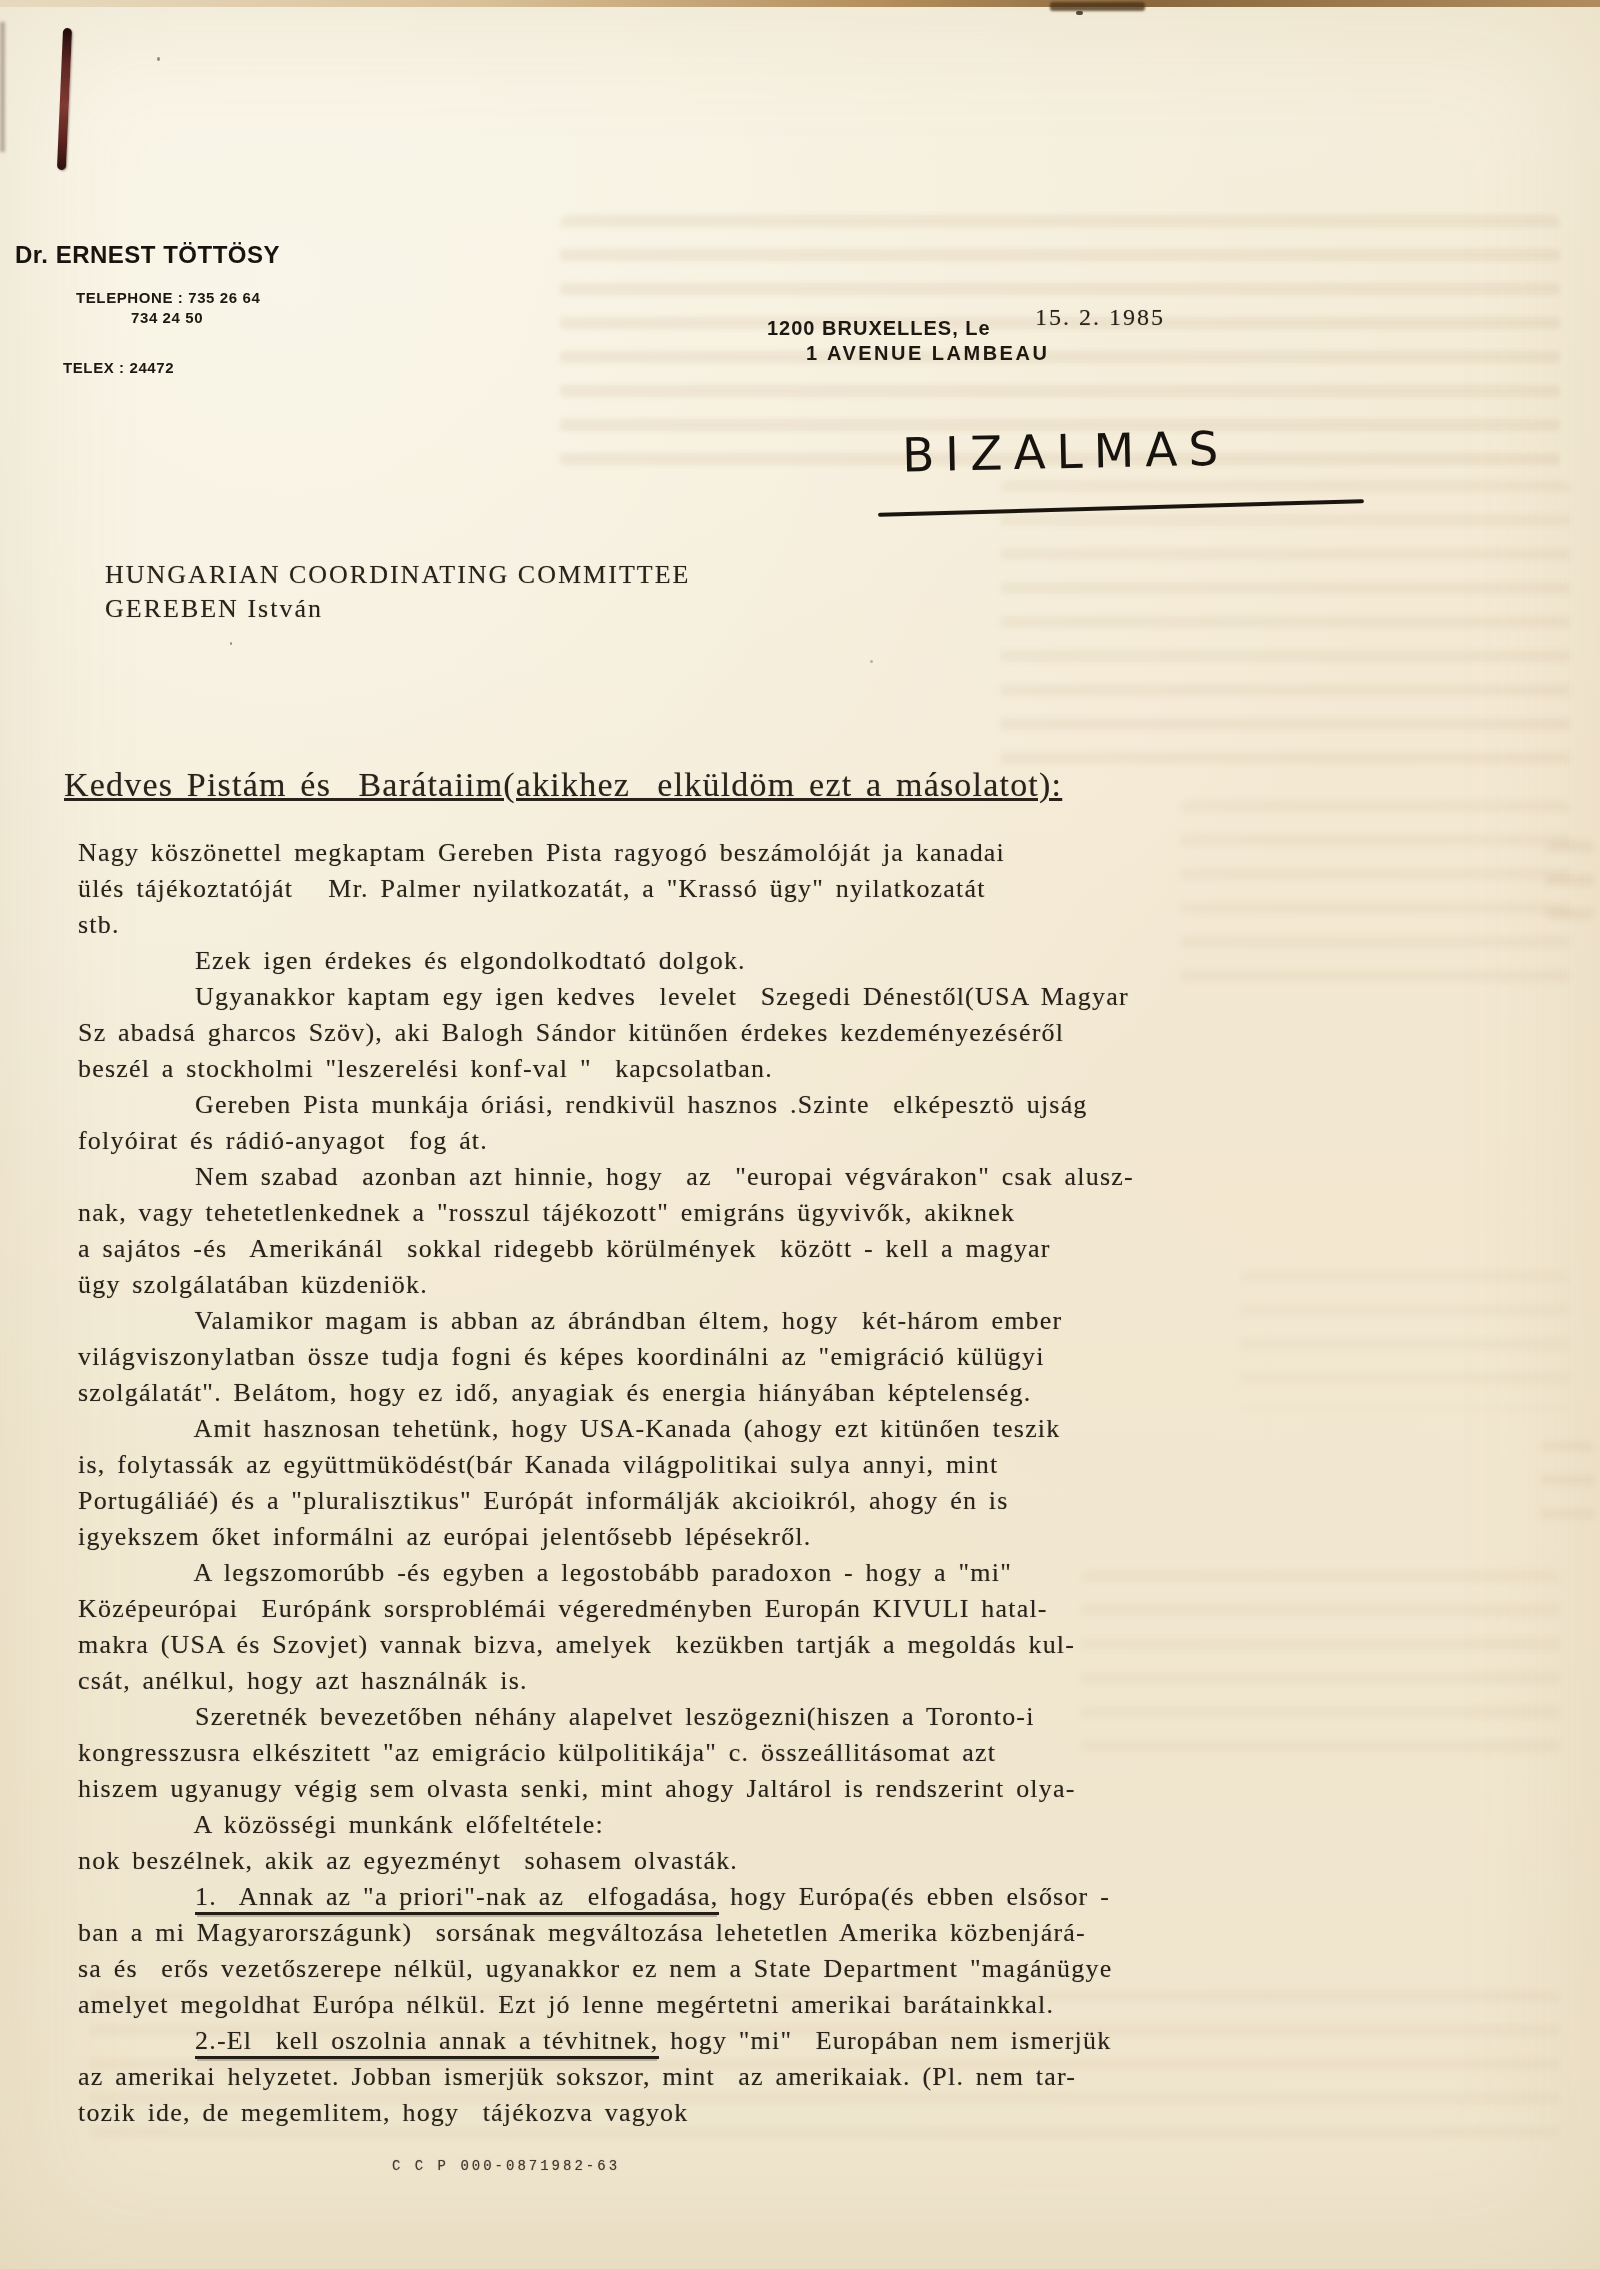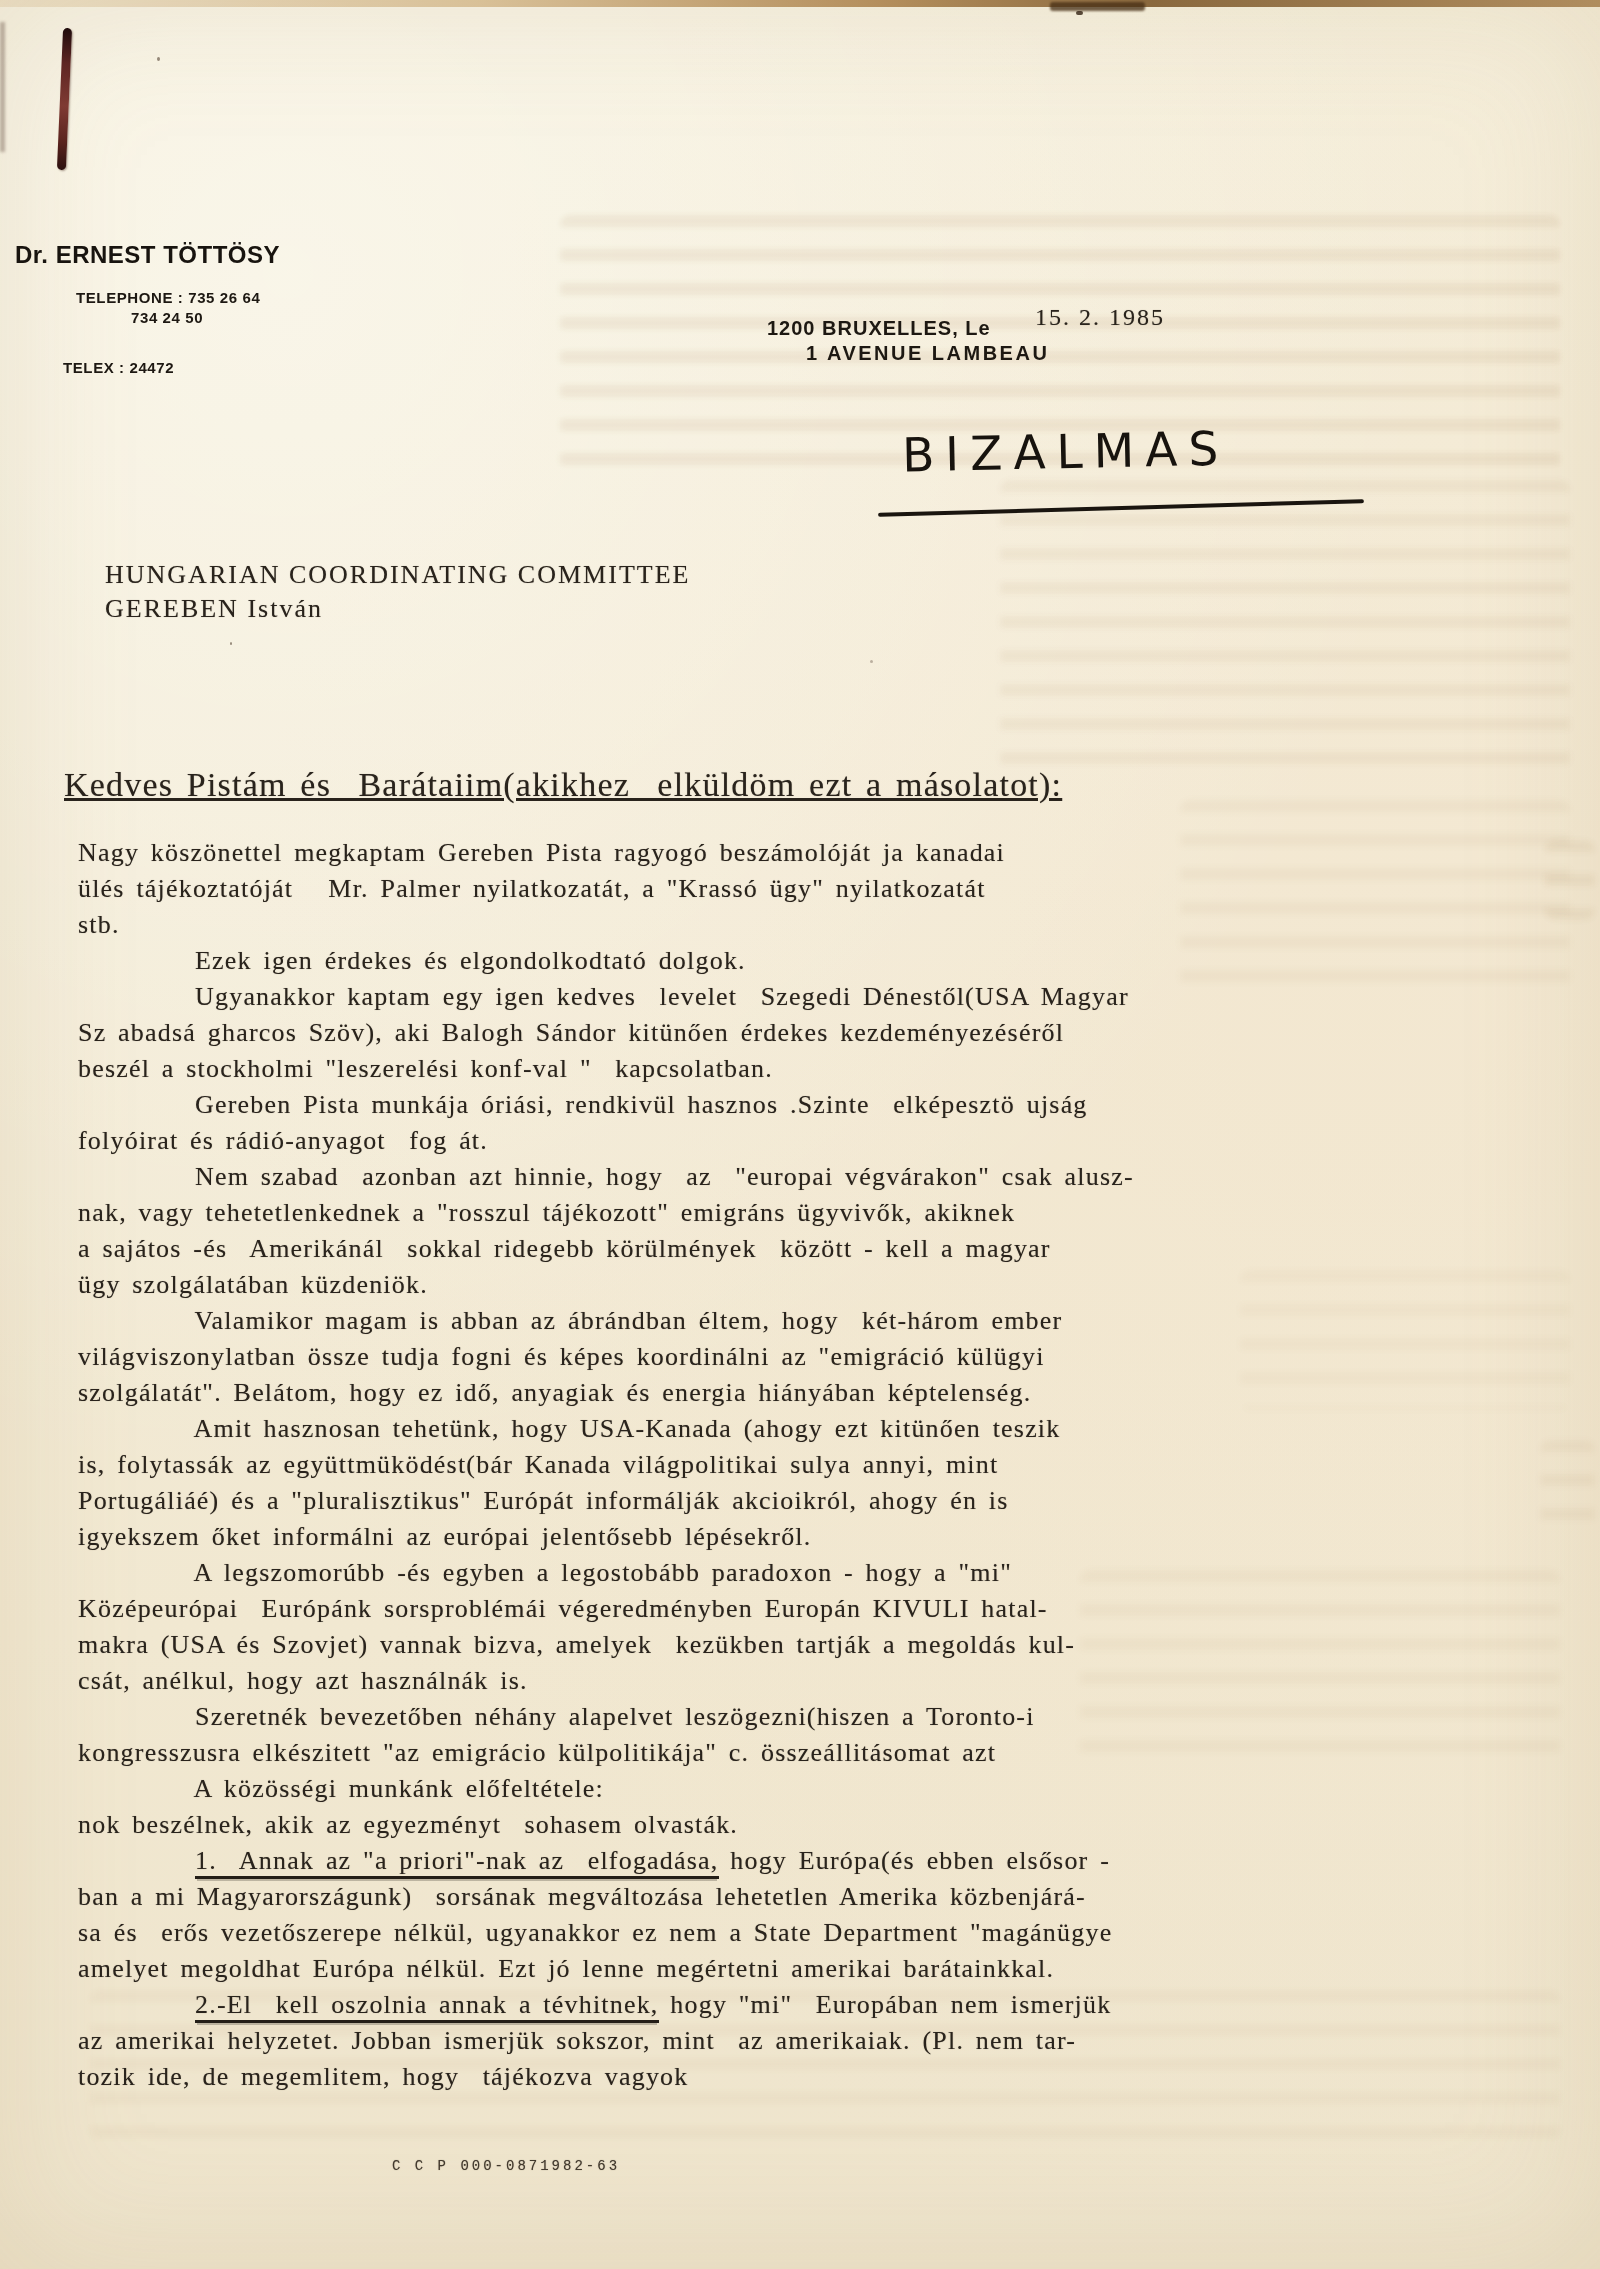--- a/index.html
+++ b/index.html
@@ -190,20 +190,21 @@
     <div class="bodyline">          Amit hasznosan tehetünk, hogy USA-Kanada (ahogy ezt kitünően teszik</div>
     <div class="bodyline">is, folytassák az együttmüködést(bár Kanada világpolitikai sulya annyi, mint</div>
     <div class="bodyline">Portugáliáé) és a "pluralisztikus" Európát informálják akcioikról, ahogy én is</div>
     <div class="bodyline">igyekszem őket informálni az európai jelentősebb lépésekről.</div>
     <div class="bodyline">          A legszomorúbb -és egyben a legostobább paradoxon - hogy a "mi"</div>
     <div class="bodyline">Középeurópai  Európánk sorsproblémái végeredményben Europán KIVULI hatal-</div>
     <div class="bodyline">makra (USA és Szovjet) vannak bizva, amelyek  kezükben tartják a megoldás kul-</div>
     <div class="bodyline">csát, anélkul, hogy azt használnák is.</div>
     <div class="bodyline">          Szeretnék bevezetőben néhány alapelvet leszögezni(hiszen a Toronto-i</div>
     <div class="bodyline">kongresszusra elkészitett "az emigrácio külpolitikája" c. összeállitásomat azt</div>
+    <div class="bodyline">hiszem ugyanugy végig sem olvasta senki, mint ahogy Jaltárol is rendszerint olya-</div>
     <div class="bodyline">          A közösségi munkánk előfeltétele:</div>
     <div class="bodyline">nok beszélnek, akik az egyezményt  sohasem olvasták.</div>
 
     <div class="bodyline"><span>          </span><span class="hand-underline">1.  Annak az "a priori"-nak az  elfogadása,</span><span> hogy Európa(és ebben elsősor -</span></div>
     <div class="bodyline">ban a mi Magyarországunk)  sorsának megváltozása lehetetlen Amerika közbenjárá-</div>
     <div class="bodyline">sa és  erős vezetőszerepe nélkül, ugyanakkor ez nem a State Department "magánügye</div>
     <div class="bodyline">amelyet megoldhat Európa nélkül. Ezt jó lenne megértetni amerikai barátainkkal.</div>
 
     <div class="bodyline"><span>          </span><span class="hand-underline">2.-El  kell oszolnia annak a tévhitnek,</span><span> hogy "mi"  Europában nem ismerjük</span></div>
     <div class="bodyline">az amerikai helyzetet. Jobban ismerjük sokszor, mint  az amerikaiak. (Pl. nem tar-</div>

